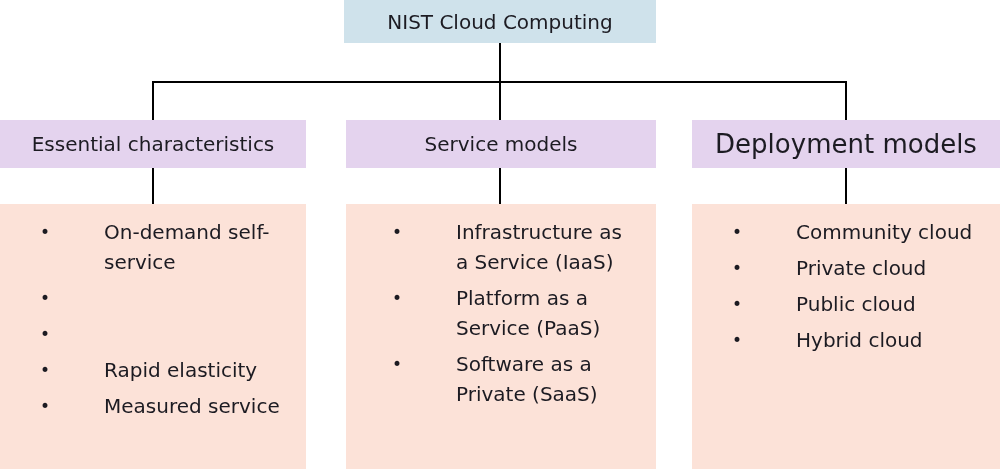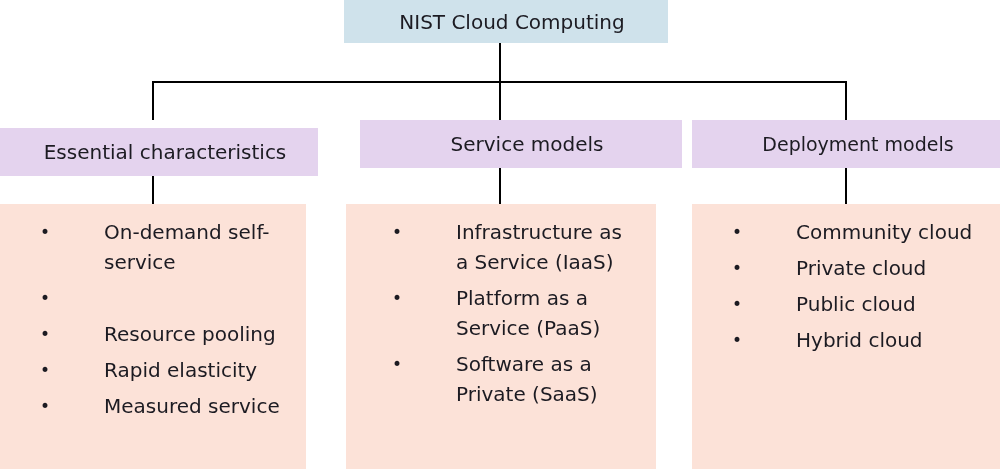--- a/index.html
+++ b/index.html
@@ -15,35 +15,34 @@
     width:1000px;height:469px;
     background:#ffffff;
     overflow:hidden;
     font-family:"DejaVu Sans","Liberation Sans",sans-serif;
     color:var(--text);
   }
   .node{
     position:absolute;
     display:flex;align-items:center;justify-content:center;
     text-align:left;
-    padding-left:12px;
   }
   .root-node{
     left:344px;top:0;width:312px;height:43px;
     background:var(--root_fill);
     font-size:20px;
   }
   .col-header{
     top:120px;height:48px;
     background:var(--header_fill);
     font-size:20px;
   }
-  .col-header.c1{left:0;width:306px;margin-top:8px;}
-  .col-header.c2{left:360px;width:310px;}
-  .col-header.c3{left:692px;width:308px;font-size:19px;}
+  .col-header.c1{left:0;width:306px;}
+  .col-header.c2{left:346px;width:310px;}
+  .col-header.c3{left:692px;width:308px;font-size:26px;}
   .panel{
     position:absolute;
     top:204px;height:265px;
     background:var(--panel_fill);
     box-sizing:border-box;
     padding:13px 10px 0 40px;
   }
   .panel.c1{left:0;width:306px;}
   .panel.c2{left:346px;width:310px;padding-left:46px;}
   .panel.c3{left:692px;width:308px;}
@@ -95,21 +94,20 @@
       <li>
         <span class="bullet">•</span>
         <span class="item-text">On-demand self-
 service</span>
       </li>
       <li>
         <span class="bullet">•</span>
       </li>
       <li>
         <span class="bullet">•</span>
-        <span class="item-text">Resource pooling</span>
       </li>
       <li>
         <span class="bullet">•</span>
         <span class="item-text">Rapid elasticity</span>
       </li>
       <li>
         <span class="bullet">•</span>
         <span class="item-text">Measured service</span>
       </li>
     </ul>

